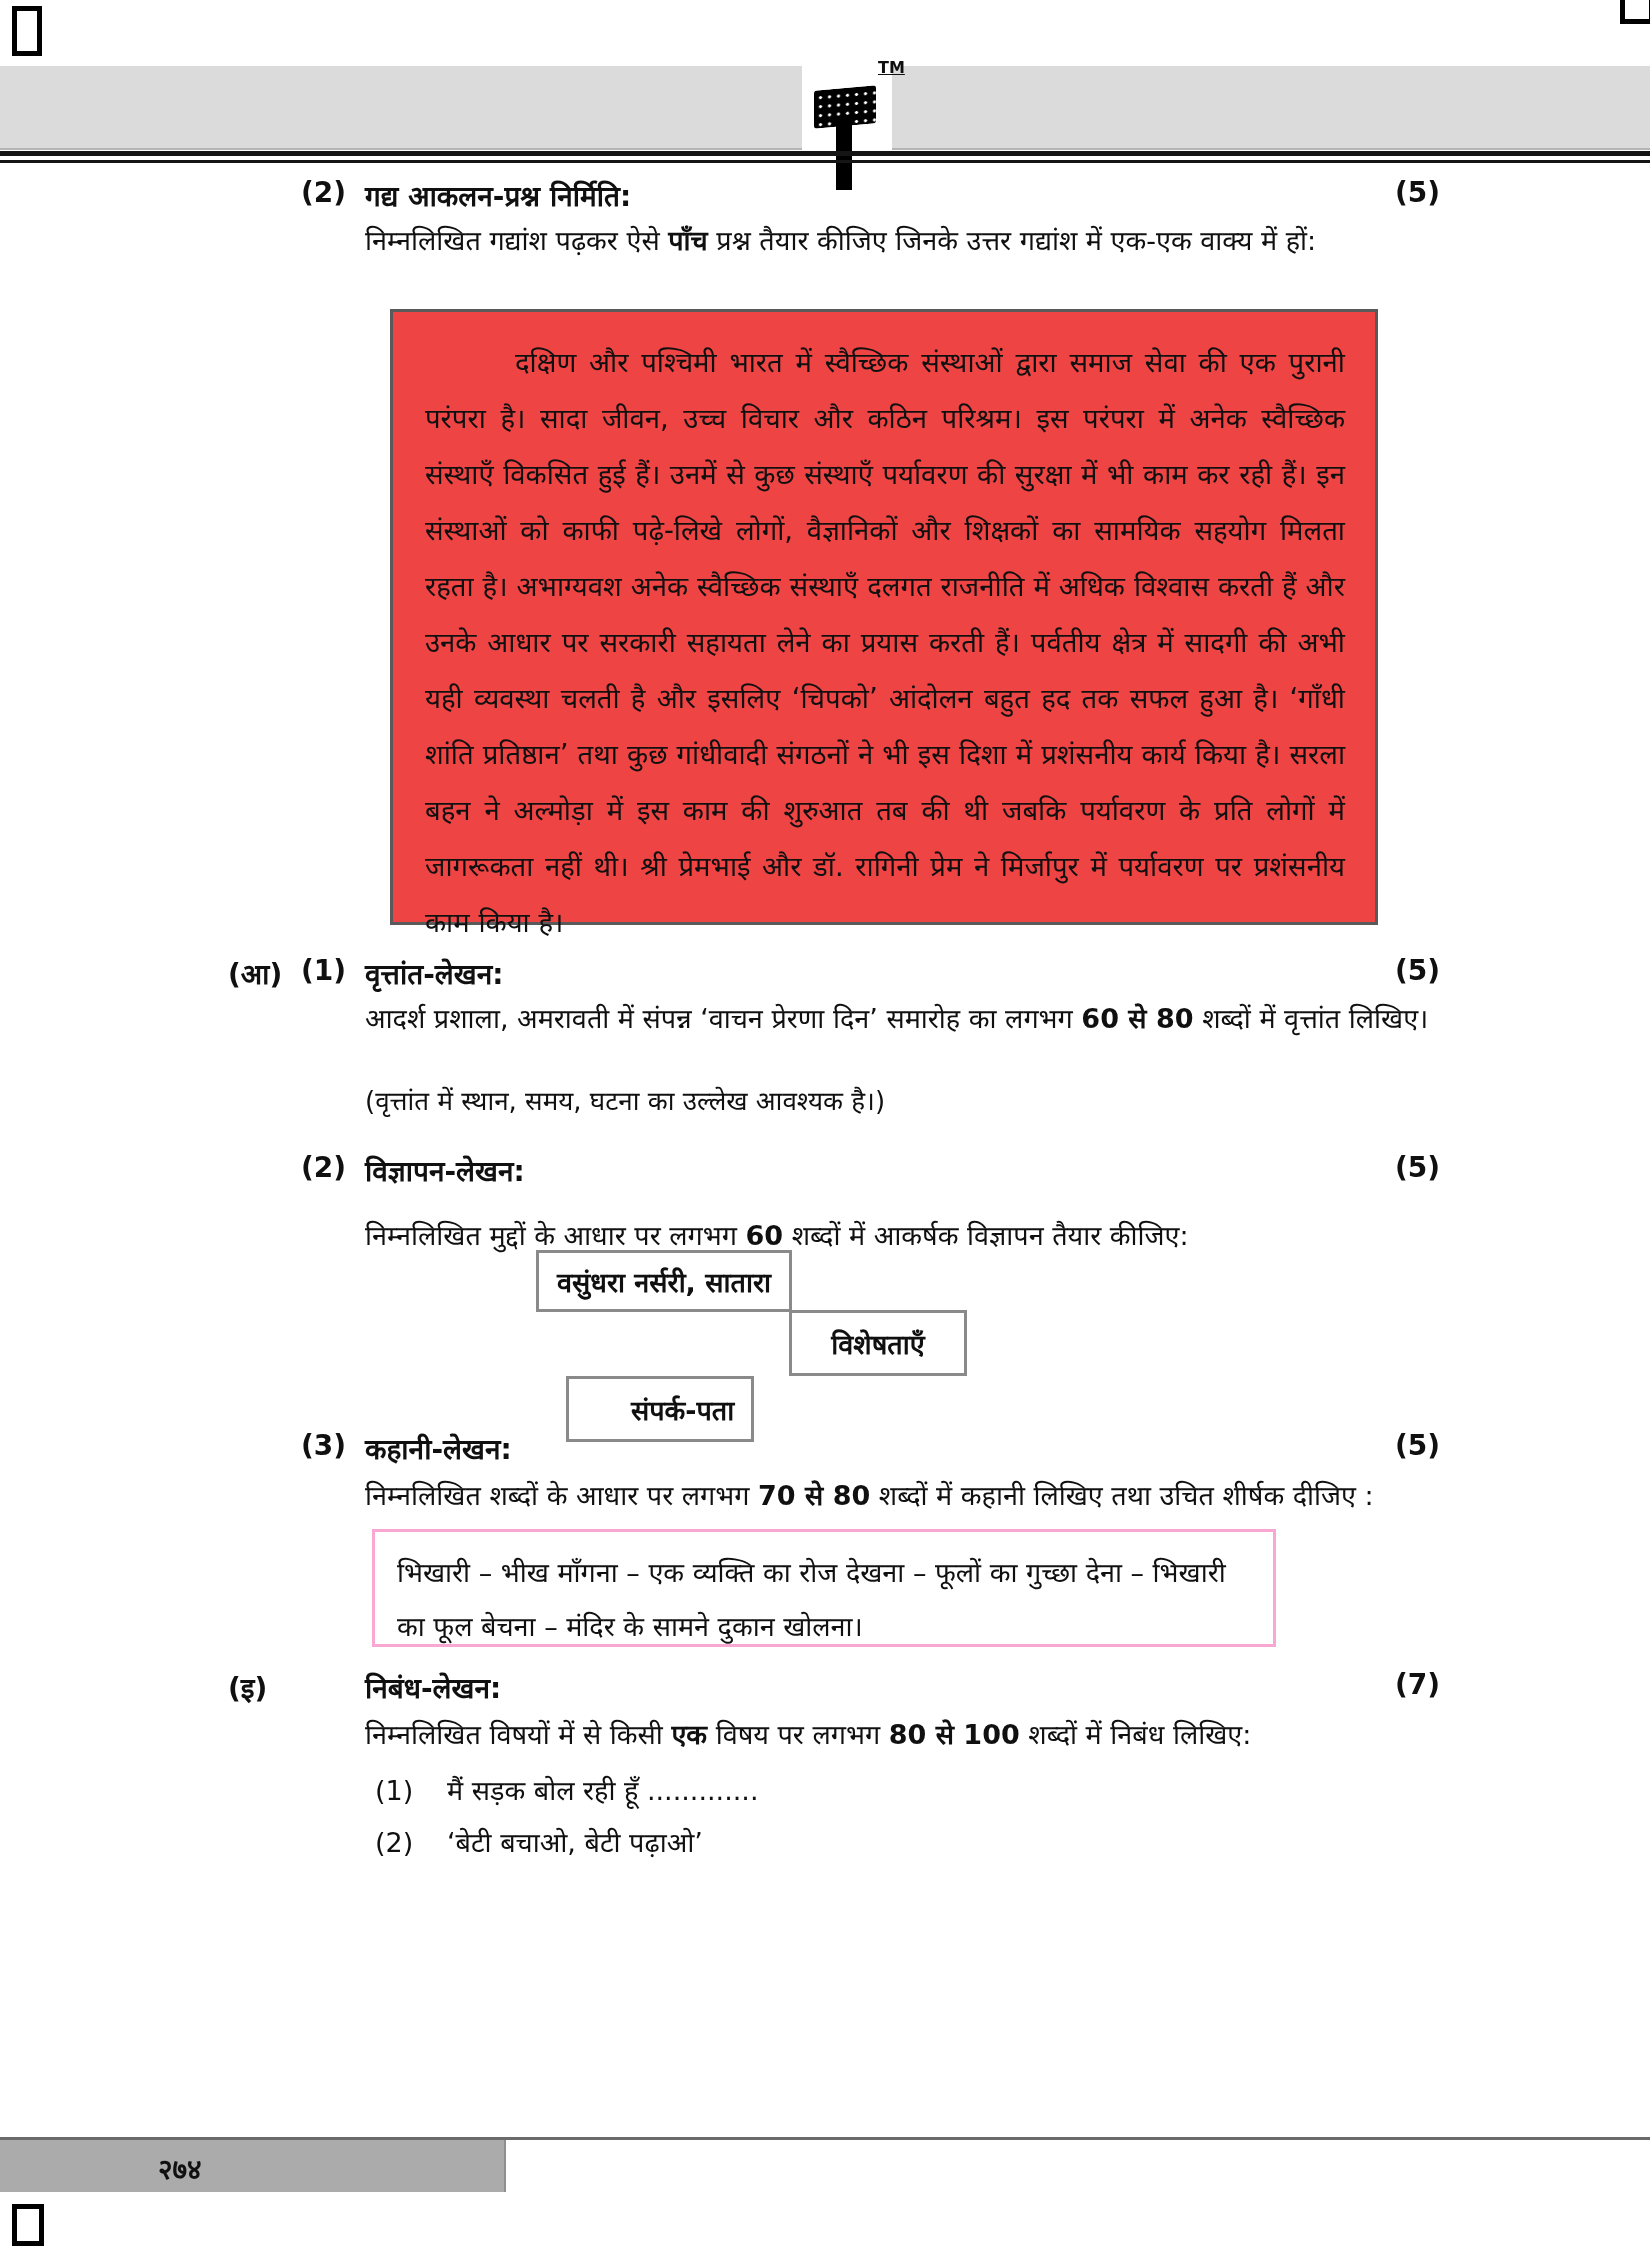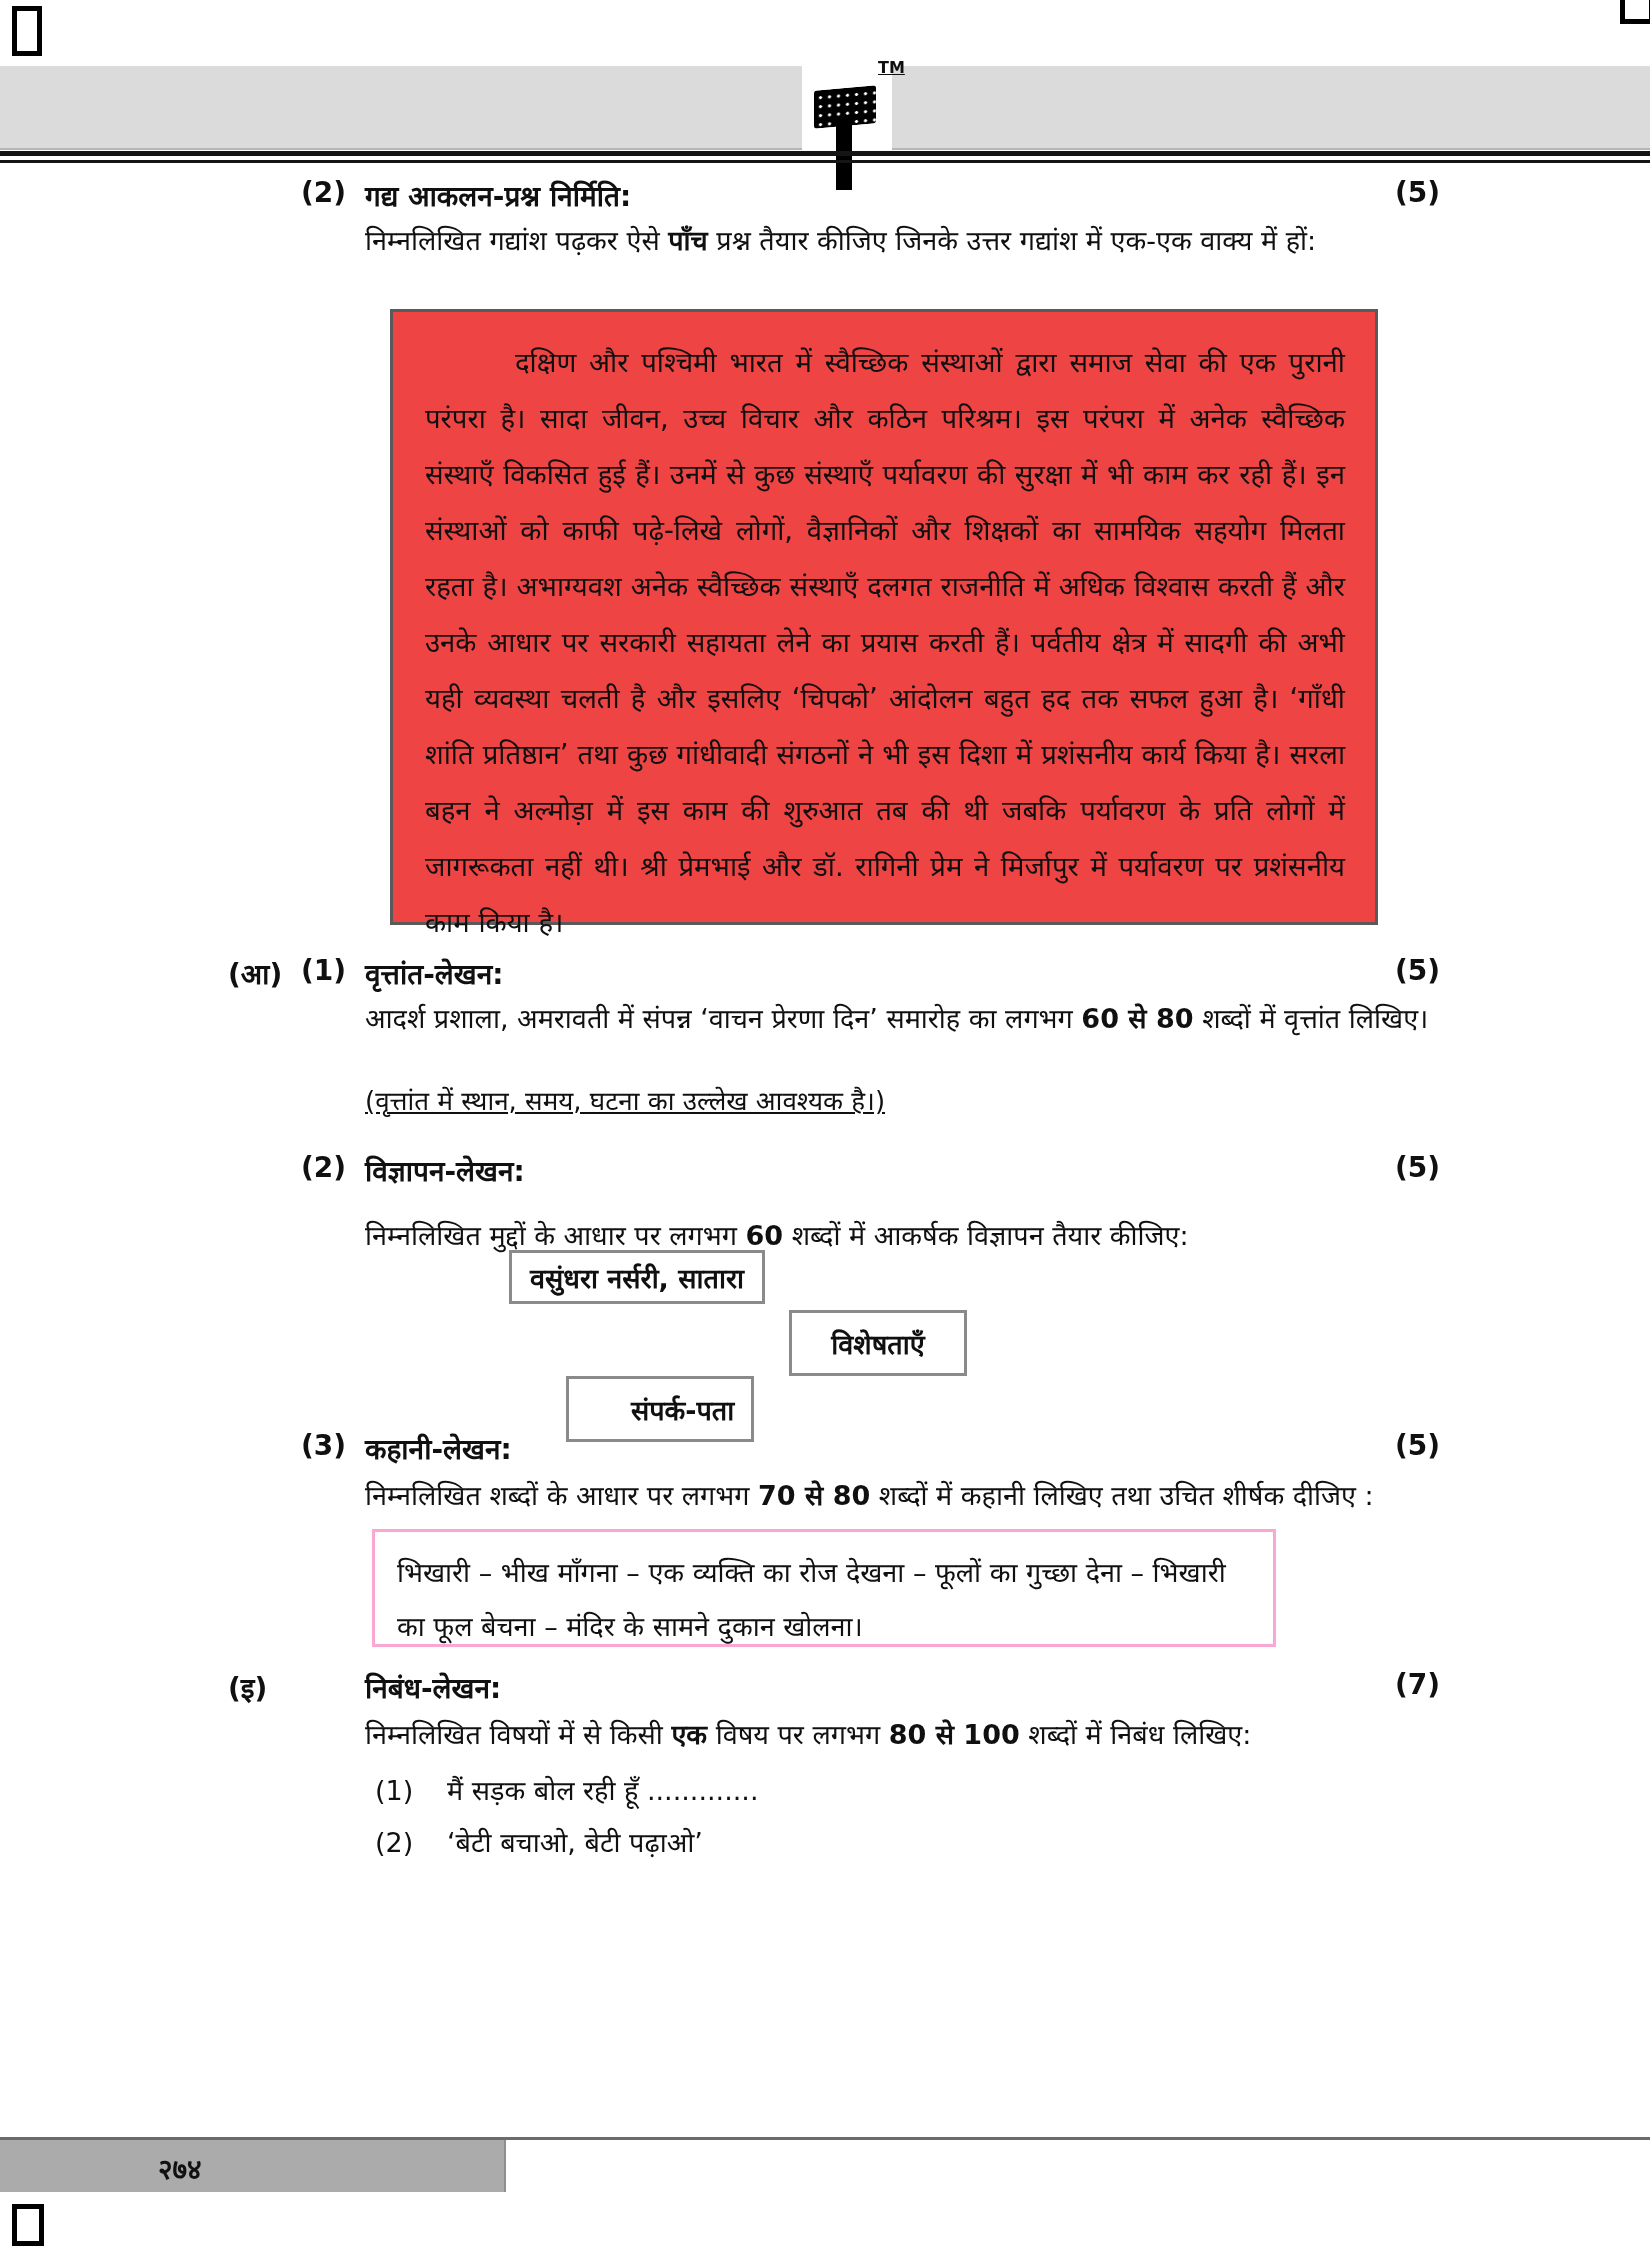--- a/index.html
+++ b/index.html
@@ -40,21 +40,21 @@
   
   .passage-box { position:absolute; left:390px; top:309px; width:988px; height:616px;
                  border:3px solid #5a5a5a; box-sizing:border-box; background:#ef4444; }
   .passage-text { margin:0; padding:22px 30px 0 32px; font-size:27.5px; line-height:56px;
                   text-align:justify; text-indent:90px; }
 
   
   .prompt-box { position:absolute; border:3px solid #8a8a8a; box-sizing:border-box; background:#fff;
                 display:flex; align-items:center; justify-content:center;
                 font-size:27px; font-weight:bold; }
-  .pbox-1 { left:509px; top:1250px; width:256px; height:54px; }
+  .pbox-1 { left:536px; top:1250px; width:256px; height:62px; }
   .pbox-2 { left:566px; top:1376px; width:188px; height:66px;padding-left:45px; }
   .pbox-3 { left:789px; top:1310px; width:178px; height:66px; }
 
   
   .story-box { position:absolute; left:372px; top:1529px; width:904px; height:118px;
                border:3px solid #f9a8d4; box-sizing:border-box; background:#fff; }
   .story-text { margin:0; padding:14px 22px 0 22px; font-size:27px; line-height:54px; }
 
   
   .footer-rule { position:absolute; left:0; top:2137px; width:1650px; height:3px; background:#6b6b6b; }
@@ -86,21 +86,21 @@
 
   <div class="passage-box">
     <p class="passage-text">दक्षिण और पश्चिमी भारत में स्वैच्छिक संस्थाओं द्वारा समाज सेवा की एक पुरानी परंपरा है। सादा जीवन, उच्च विचार और कठिन परिश्रम। इस परंपरा में अनेक स्वैच्छिक संस्थाएँ विकसित हुई हैं। उनमें से कुछ संस्थाएँ पर्यावरण की सुरक्षा में भी काम कर रही हैं। इन संस्थाओं को काफी पढ़े-लिखे लोगों, वैज्ञानिकों और शिक्षकों का सामयिक सहयोग मिलता रहता है। अभाग्यवश अनेक स्वैच्छिक संस्थाएँ दलगत राजनीति में अधिक विश्वास करती हैं और उनके आधार पर सरकारी सहायता लेने का प्रयास करती हैं। पर्वतीय क्षेत्र में सादगी की अभी यही व्यवस्था चलती है और इसलिए ‘चिपको’ आंदोलन बहुत हद तक सफल हुआ है। ‘गाँधी शांति प्रतिष्ठान’ तथा कुछ गांधीवादी संगठनों ने भी इस दिशा में प्रशंसनीय कार्य किया है। सरला बहन ने अल्मोड़ा में इस काम की शुरुआत तब की थी जबकि पर्यावरण के प्रति लोगों में जागरूकता नहीं थी। श्री प्रेमभाई और डॉ. रागिनी प्रेम ने मिर्जापुर में पर्यावरण पर प्रशंसनीय काम किया है।</p>
   </div>
 
   <span class="abs qnum" style="left:228px; top:954px;">(आ)</span>
   <span class="abs qnum" style="left:301px; top:954px;">(1)</span>
   <span class="abs qtitle" style="left:365px; top:954px;text-align:center;">वृत्तांत-लेखन:</span>
   <span class="abs marks" style="left:1395px; top:954px;">(5)</span>
   <p class="abs body-text" style="left:365px; top:996px; width:1280px;"><span>आदर्श प्रशाला, अमरावती में संपन्न ‘वाचन प्रेरणा दिन’ समारोह का लगभग </span><b>60 से 80</b><span> शब्दों में वृत्तांत लिखिए।</span></p>
-  <p class="abs note-text" style="left:365px; top:1082px;text-decoration:underline;">(वृत्तांत में स्थान, समय, घटना का उल्लेख आवश्यक है।)</p>
+  <p class="abs note-text" style="left:365px; top:1082px;">(वृत्तांत में स्थान, समय, घटना का उल्लेख आवश्यक है।)</p>
 
   <span class="abs qnum" style="left:301px; top:1151px;">(2)</span>
   <span class="abs qtitle" style="left:365px; top:1151px;">विज्ञापन-लेखन:</span>
   <span class="abs marks" style="left:1395px; top:1151px;">(5)</span>
   <p class="abs body-text" style="left:365px; top:1195px; width:1280px;margin-top:18px;"><span>निम्नलिखित मुद्दों के आधार पर लगभग </span><b>60</b><span> शब्दों में आकर्षक विज्ञापन तैयार कीजिए:</span></p>
   <div class="prompt-box pbox-1">वसुंधरा नर्सरी, सातारा</div>
   <div class="prompt-box pbox-2">संपर्क-पता</div>
   <div class="prompt-box pbox-3">विशेषताएँ</div>
 
   <span class="abs qnum" style="left:301px; top:1429px;">(3)</span>

